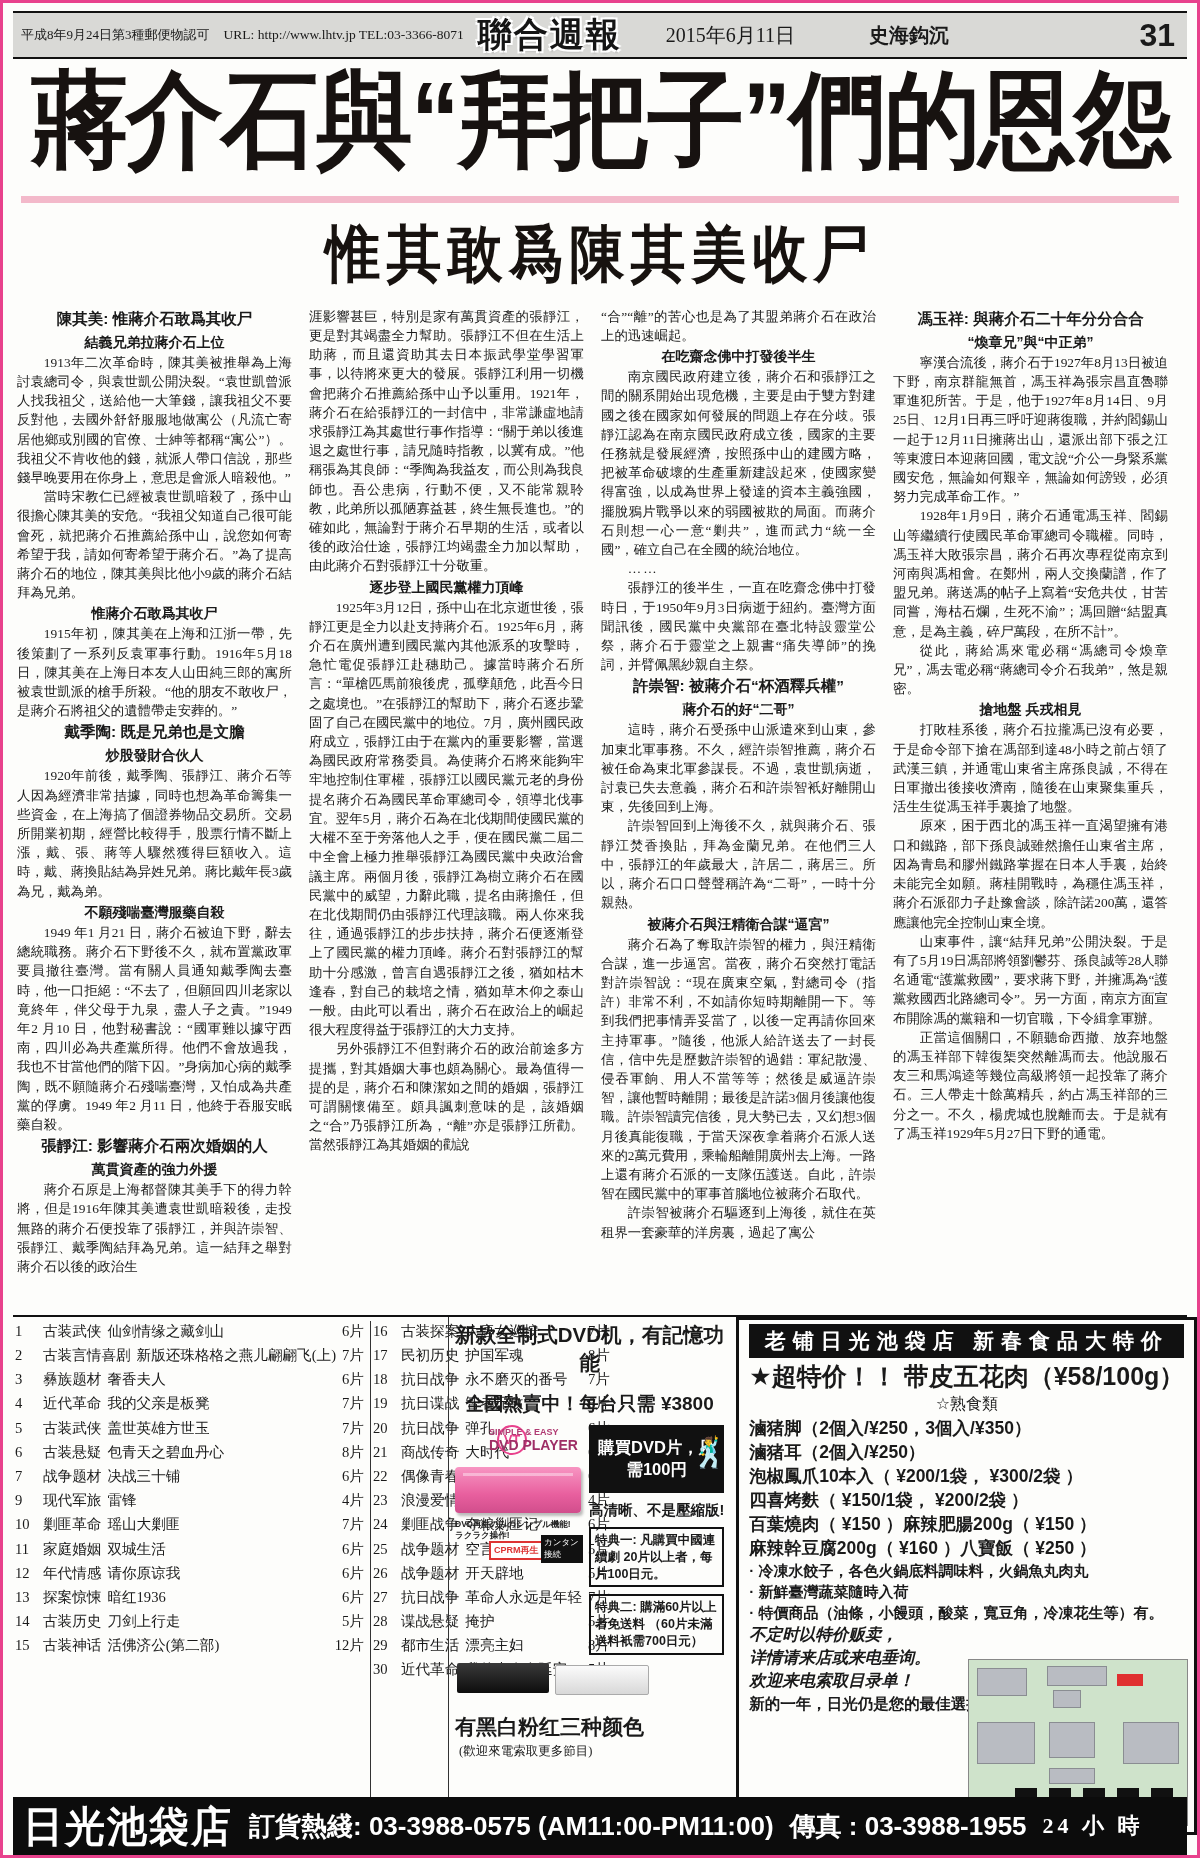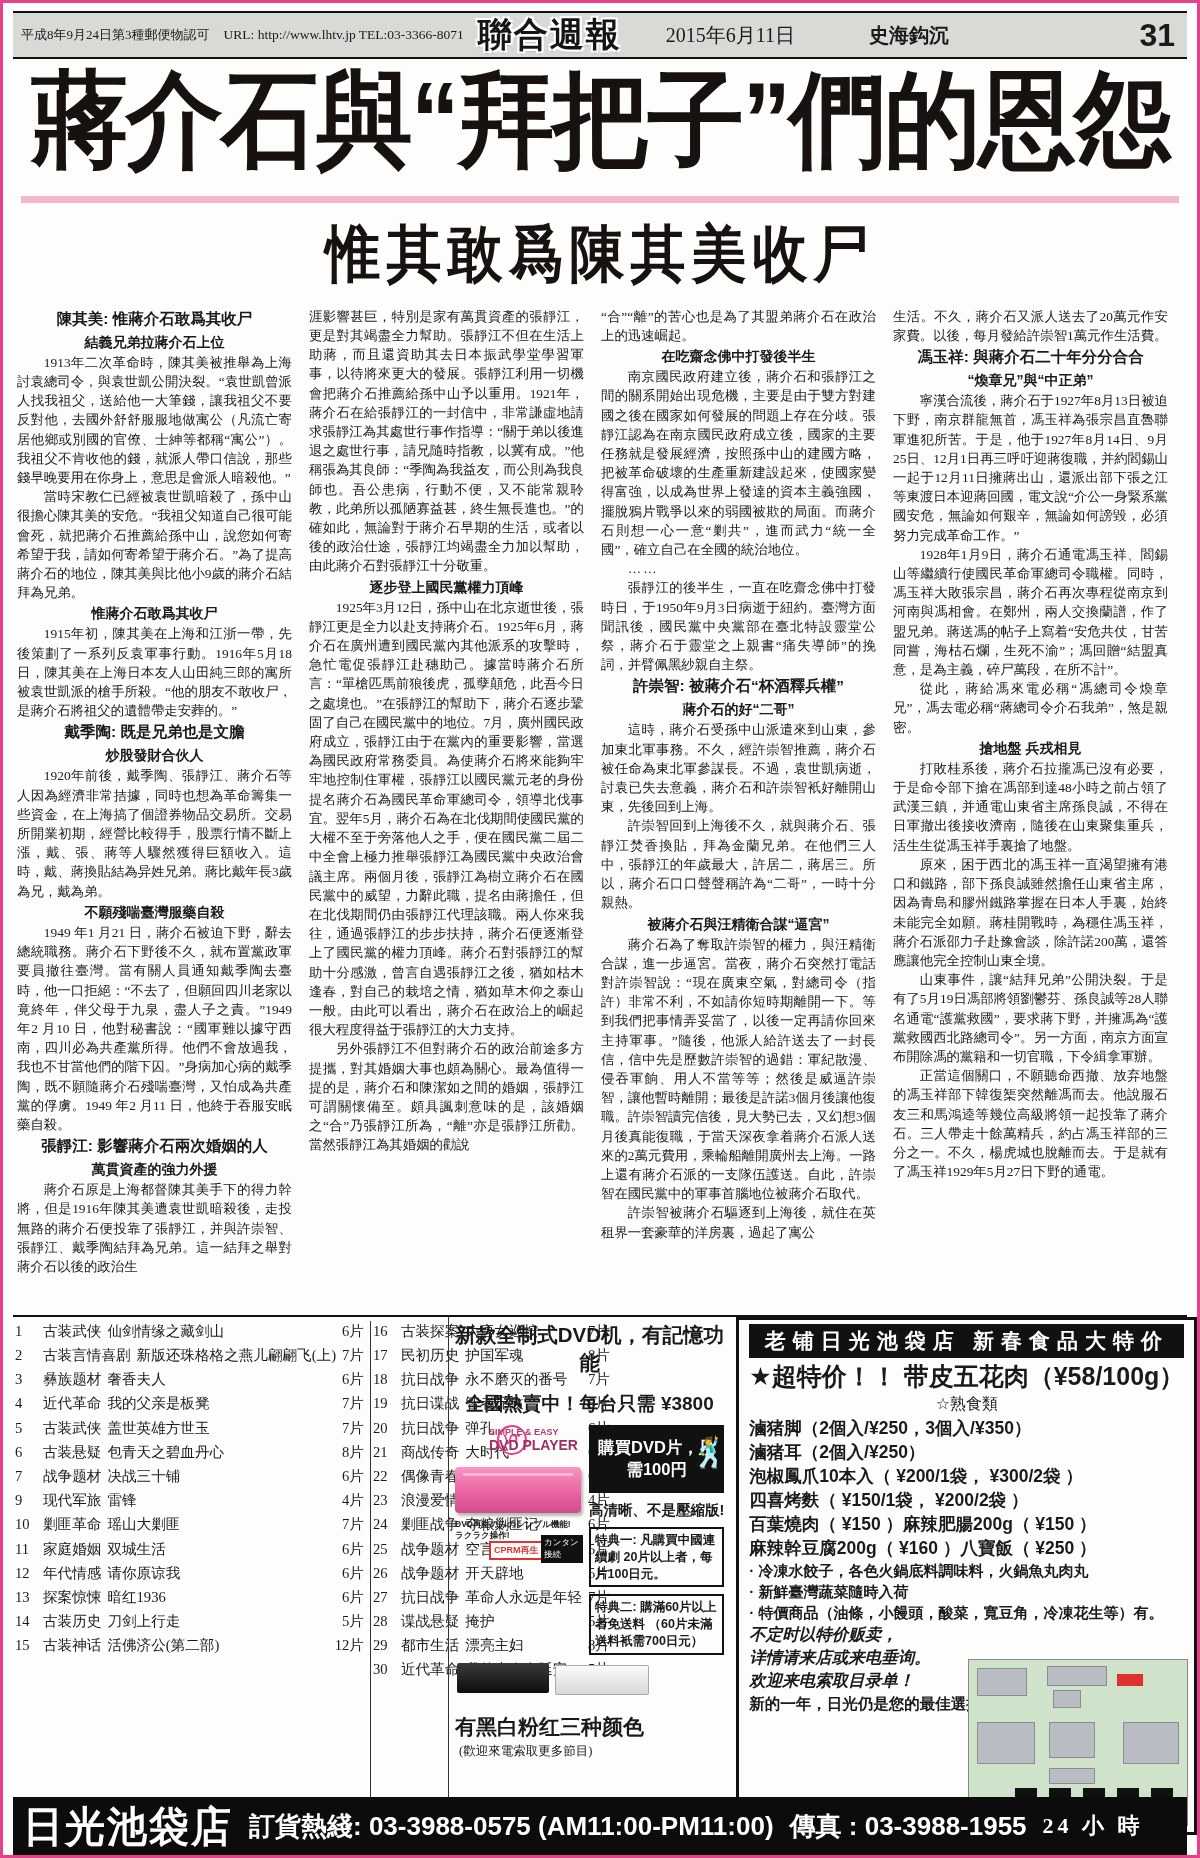--- a/index.html
+++ b/index.html
@@ -139,21 +139,20 @@
         <div class="para">張靜江的後半生，一直在吃齋念佛中打發時日，于1950年9月3日病逝于紐約。臺灣方面聞訊後，國民黨中央黨部在臺北特設靈堂公祭，蔣介石于靈堂之上親書“痛失導師”的挽詞，并臂佩黑紗親自主祭。</div>
         <div class="sec">許崇智: 被蔣介石“杯酒釋兵權”</div>
         <div class="sub">蔣介石的好“二哥”</div>
         <div class="para">這時，蔣介石受孫中山派遣來到山東，參加東北軍事務。不久，經許崇智推薦，蔣介石被任命為東北軍參謀長。不過，袁世凱病逝，討袁已失去意義，蔣介石和許崇智衹好離開山東，先後回到上海。</div>
         <div class="para">許崇智回到上海後不久，就與蔣介石、張靜江焚香換貼，拜為金蘭兄弟。在他們三人中，張靜江的年歲最大，許居二，蔣居三。所以，蔣介石口口聲聲稱許為“二哥”，一時十分親熱。</div>
         <div class="sub">被蔣介石與汪精衛合謀“逼宮”</div>
         <div class="para">蔣介石為了奪取許崇智的權力，與汪精衛合謀，進一步逼宮。當夜，蔣介石突然打電話對許崇智說：“現在廣東空氣，對總司令（指許）非常不利，不如請你短時期離開一下。等到我們把事情弄妥當了，以後一定再請你回來主持軍事。”隨後，他派人給許送去了一封長信，信中先是歷數許崇智的過錯：軍紀散漫、侵吞軍餉、用人不當等等；然後是威逼許崇智，讓他暫時離開；最後是許諾3個月後讓他復職。許崇智讀完信後，見大勢已去，又幻想3個月後真能復職，于當天深夜拿着蔣介石派人送來的2萬元費用，乘輪船離開廣州去上海。一路上還有蔣介石派的一支隊伍護送。自此，許崇智在國民黨中的軍事首腦地位被蔣介石取代。</div>
         <div class="para">許崇智被蔣介石驅逐到上海後，就住在英租界一套豪華的洋房裏，過起了寓公</div>
       </div>
       <div class="col">
-        <div class="para cont">生活。不久，蔣介石又派人送去了20萬元作安家費。以後，每月發給許崇智1萬元作生活費。</div>
         <div class="sec">馮玉祥: 與蔣介石二十年分分合合</div>
         <div class="sub">“煥章兄”與“中正弟”</div>
         <div class="para">寧漢合流後，蔣介石于1927年8月13日被迫下野，南京群龍無首，馮玉祥為張宗昌直魯聯軍進犯所苦。于是，他于1927年8月14日、9月25日、12月1日再三呼吁迎蔣復職，并約閻錫山一起于12月11日擁蔣出山，還派出部下張之江等東渡日本迎蔣回國，電文說“介公一身緊系黨國安危，無論如何艱辛，無論如何謗毀，必須努力完成革命工作。”</div>
         <div class="para">1928年1月9日，蔣介石通電馮玉祥、閻錫山等繼續行使國民革命軍總司令職權。同時，馮玉祥大敗張宗昌，蔣介石再次專程從南京到河南與馮相會。在鄭州，兩人交換蘭譜，作了盟兄弟。蔣送馮的帖子上寫着“安危共仗，甘苦同嘗，海枯石爛，生死不渝”；馮回贈“結盟真意，是為主義，碎尸萬段，在所不計”。</div>
         <div class="para">從此，蔣給馮來電必稱“馮總司令煥章兄”，馮去電必稱“蔣總司令介石我弟”，煞是親密。</div>
         <div class="sub">搶地盤 兵戎相見</div>
         <div class="para">打敗桂系後，蔣介石拉攏馮已沒有必要，于是命令部下搶在馮部到達48小時之前占領了武漢三鎮，并通電山東省主席孫良誠，不得在日軍撤出後接收濟南，隨後在山東聚集重兵，活生生從馮玉祥手裏搶了地盤。</div>
         <div class="para">原來，困于西北的馮玉祥一直渴望擁有港口和鐵路，部下孫良誠雖然擔任山東省主席，因為青島和膠州鐵路掌握在日本人手裏，始終未能完全如願。蔣桂開戰時，為穩住馮玉祥，蔣介石派邵力子赴豫會談，除許諾200萬，還答應讓他完全控制山東全境。</div>
         <div class="para">山東事件，讓“結拜兄弟”公開決裂。于是有了5月19日馮部將領劉鬱芬、孫良誠等28人聯名通電“護黨救國”，要求蔣下野，并擁馮為“護黨救國西北路總司令”。另一方面，南京方面宣布開除馮的黨籍和一切官職，下令緝拿軍辦。</div>
         <div class="para">正當這個關口，不願聽命西撤、放弃地盤的馮玉祥部下韓復榘突然離馮而去。他說服石友三和馬鴻逵等幾位高級將領一起投靠了蔣介石。三人帶走十餘萬精兵，約占馮玉祥部的三分之一。不久，楊虎城也脫離而去。于是就有了馮玉祥1929年5月27日下野的通電。</div>

